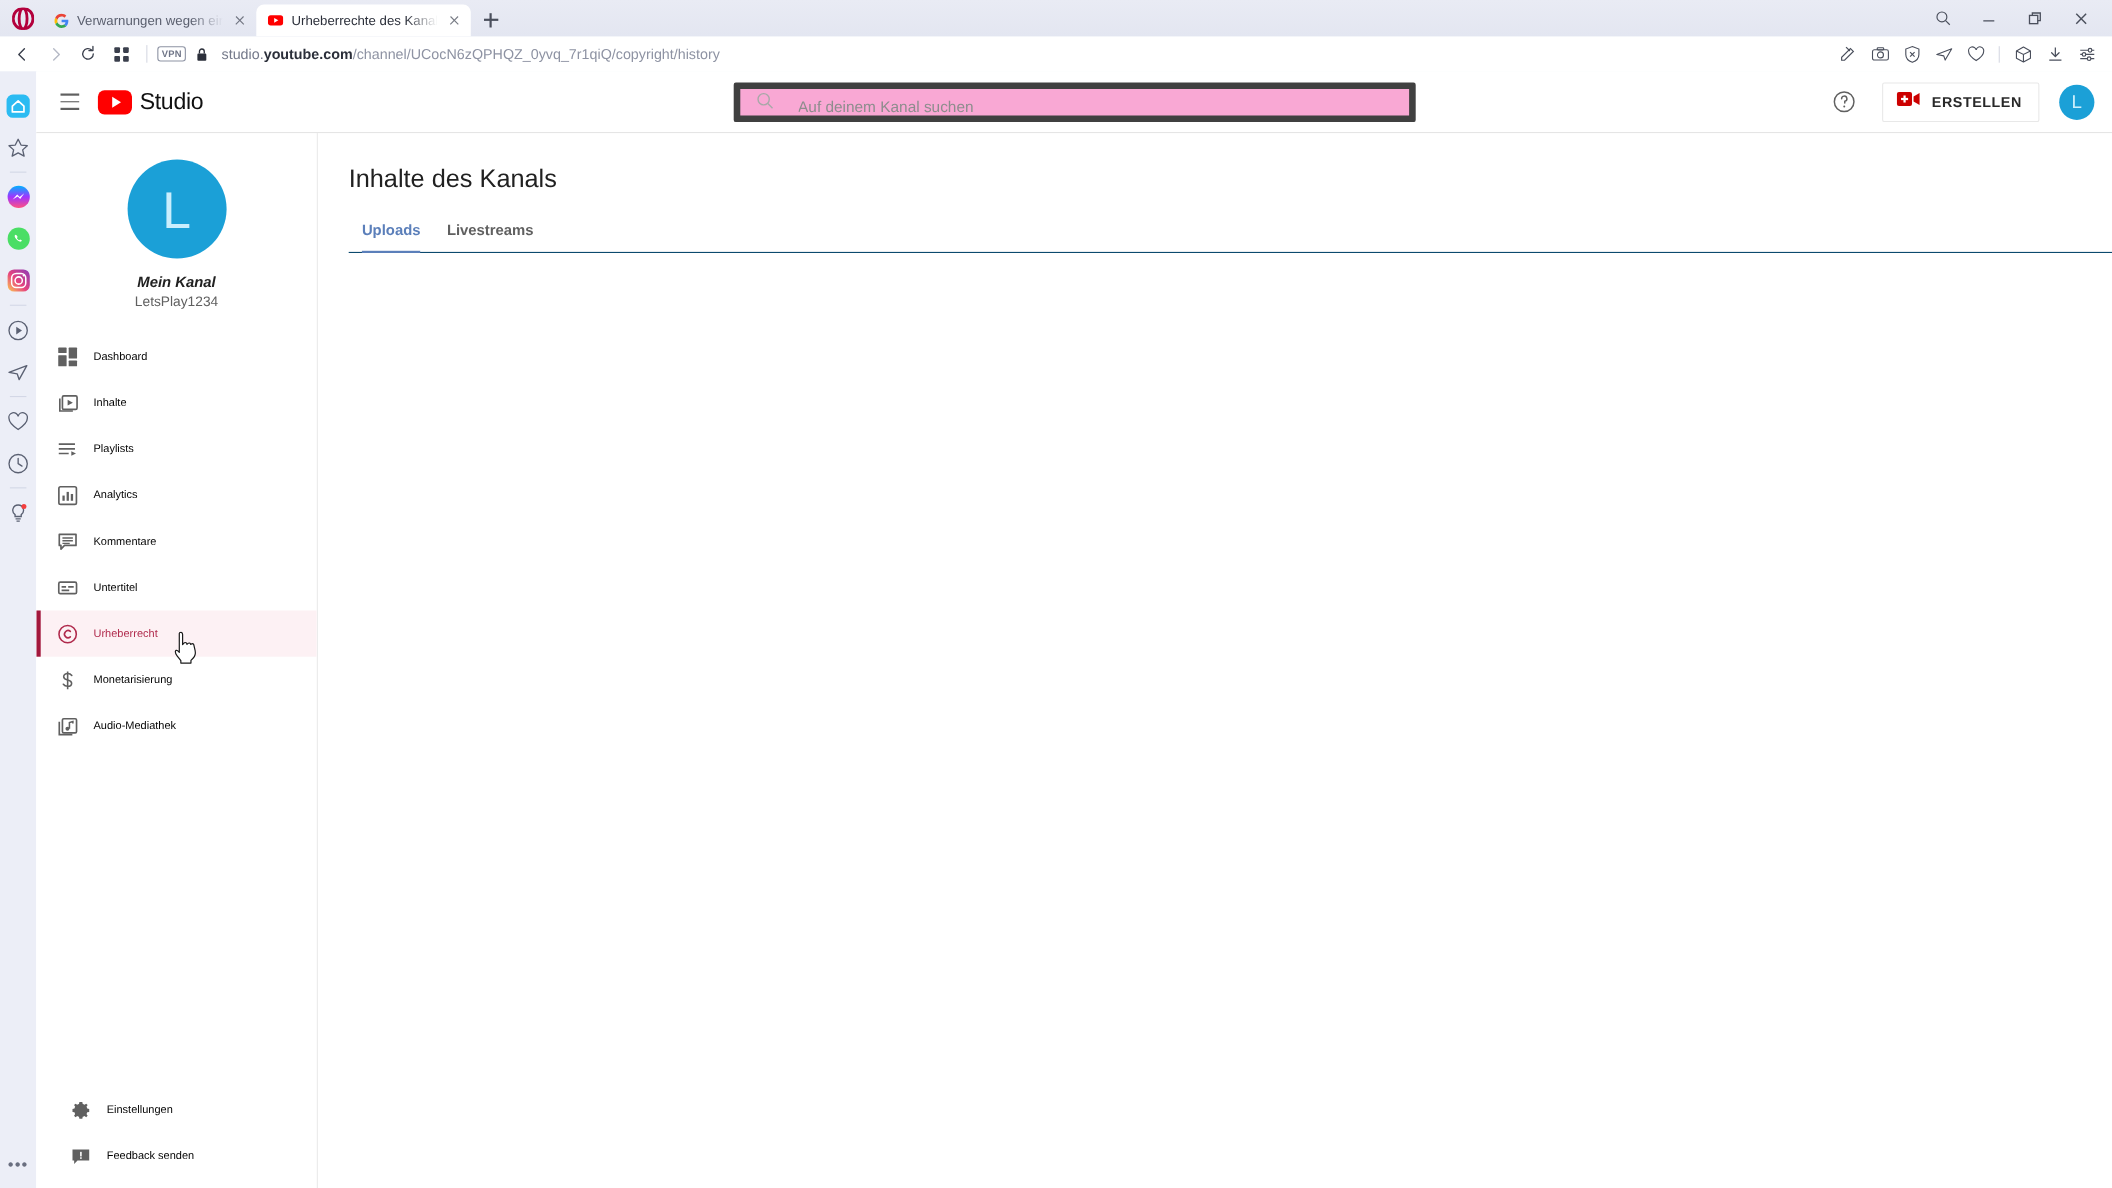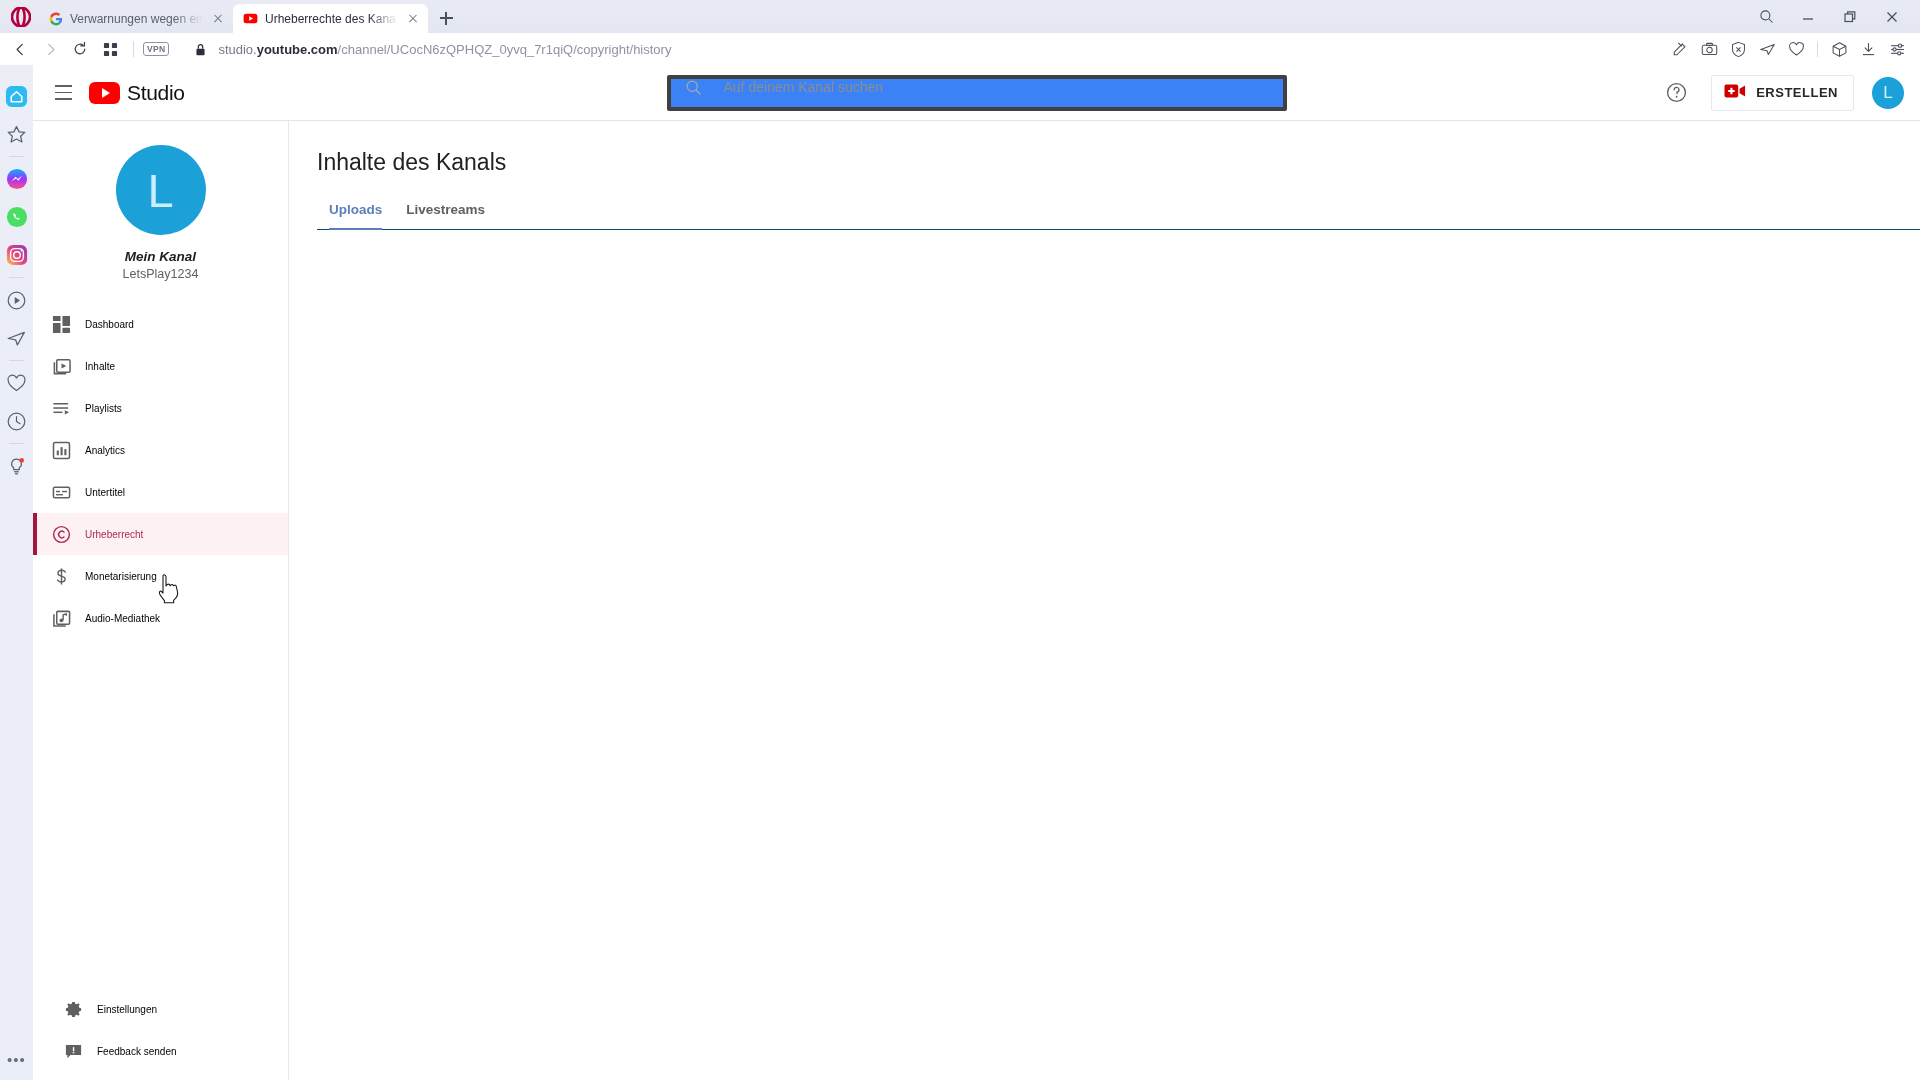--- a/index.html
+++ b/index.html
@@ -68,21 +68,21 @@
     background: #ffffff;
     display: flex; align-items: center;
     padding: 0 10px 0 6px;
     gap: 2px;
   }
   .navbtn { width: 28px; height: 26px; display:flex; align-items:center; justify-content:center; border-radius:4px; }
   .navsep { width:1px; height:16px; background:#d6d9e3; margin: 0 7px; }
   .vpn-badge {
     border: 1.3px solid #8d93a3; border-radius: 3px;
     font-size: 8.5px; font-weight: bold; color:#6e7486;
-    padding: 1px 3px; letter-spacing: .3px; margin-right: 23px;
+    padding: 1px 3px; letter-spacing: .3px; margin-right: 6px;
     font-family: "Liberation Sans", sans-serif;
     text-align: right;
   }
   .lock { margin-right: 9px; display:flex; align-items:center;}
   .urlbox { flex: 1 1 auto; display:flex; align-items:center; height: 26px; overflow:hidden; }
   .url { font-size: 13px; color:#74798a; white-space: nowrap; }
   .url b { color: #2b2f3a; font-weight: 700; }
   .url .urlpath { color:#8e93a3; }
   .toolicons { display:flex; align-items:center; gap: 3px; margin-left: 10px; }
   .toolicon { width: 26px; height:26px; display:flex; align-items:center; justify-content:center; }
@@ -116,23 +116,23 @@
   .yt-logo {
     width: 31px; height: 22px; background:#FF0000; border-radius:6px;
     display:flex; align-items:center; justify-content:center;
   }
   .yt-logo .tri { width:0;height:0;border-left:8px solid #fff;border-top:5px solid transparent;border-bottom:5px solid transparent;margin-left:2px;}
   .brand-text { font-size: 21px; font-weight: 400; color:#111; letter-spacing:-.3px; }
 
   .yt-search-wrap { position:absolute; left: 50%; transform: translateX(-50%); }
   .yt-search {
     width: 620px; height: 36px;
-    border: 4px solid #404040; border-radius: 2px;
-    display:flex; align-items:flex-start; padding: 0 14px; gap: 22px;
-    background:#3b82f6;
+    border: 6px solid #404040; border-radius: 2px;
+    display:flex; align-items:flex-end; padding: 0 14px; gap: 22px;
+    background:#f9a8d4;
   }
   .yt-search input {
     border:none; outline:none; flex:1 1 auto; font-size:14px; color:#333;
     font-family:"Liberation Sans", sans-serif; background:transparent;
   }
   .yt-search input::placeholder { color:#8d8d8d; }
 
   .yt-header-right { margin-left:auto; display:flex; align-items:center; gap: 18px; }
   .help-btn { width:34px;height:34px;display:flex;align-items:center;justify-content:center;border-radius:50%; }
   .create-btn {
@@ -545,20 +545,32 @@
               <svg width="19" height="19" viewBox="0 0 20 20">
                 <rect x="1.6" y="1.6" width="16.8" height="16.8" rx="1.6" fill="none" stroke="currentColor" stroke-width="1.6"></rect>
                 <rect x="5" y="10" width="2.2" height="5" fill="currentColor"></rect>
                 <rect x="9" y="6.5" width="2.2" height="8.5" fill="currentColor"></rect>
                 <rect x="13" y="8.5" width="2.2" height="6.5" fill="currentColor"></rect>
               </svg>
             </span>
             <span class="txt">Analytics</span>
           </div>
 
+          <div class="nav-item">
+            <span class="bar"></span>
+            <span class="ico">
+              <svg width="19" height="19" viewBox="0 0 20 20">
+                <path d="M2 3 h16 v10.5 H7 L3.6 17 v-3.5 H2 Z" fill="none" stroke="currentColor" stroke-width="1.6" stroke-linejoin="round"></path>
+                <line x1="5" y1="6.4" x2="15" y2="6.4" stroke="currentColor" stroke-width="1.3"></line>
+                <line x1="5" y1="9" x2="15" y2="9" stroke="currentColor" stroke-width="1.3"></line>
+                <line x1="5" y1="11.6" x2="12" y2="11.6" stroke="currentColor" stroke-width="1.3"></line>
+              </svg>
+            </span>
+            <span class="txt">Kommentare</span>
+          </div>
 
           <div class="nav-item">
             <span class="bar"></span>
             <span class="ico">
               <svg width="19" height="19" viewBox="0 0 20 20">
                 <rect x="1.5" y="4.5" width="17" height="11" rx="1.5" fill="none" stroke="currentColor" stroke-width="1.6"></rect>
                 <line x1="4.2" y1="9" x2="8.5" y2="9" stroke="currentColor" stroke-width="1.5"></line>
                 <line x1="10.5" y1="9" x2="15.8" y2="9" stroke="currentColor" stroke-width="1.5"></line>
                 <line x1="4.2" y1="12.3" x2="11.5" y2="12.3" stroke="currentColor" stroke-width="1.5"></line>
               </svg>

